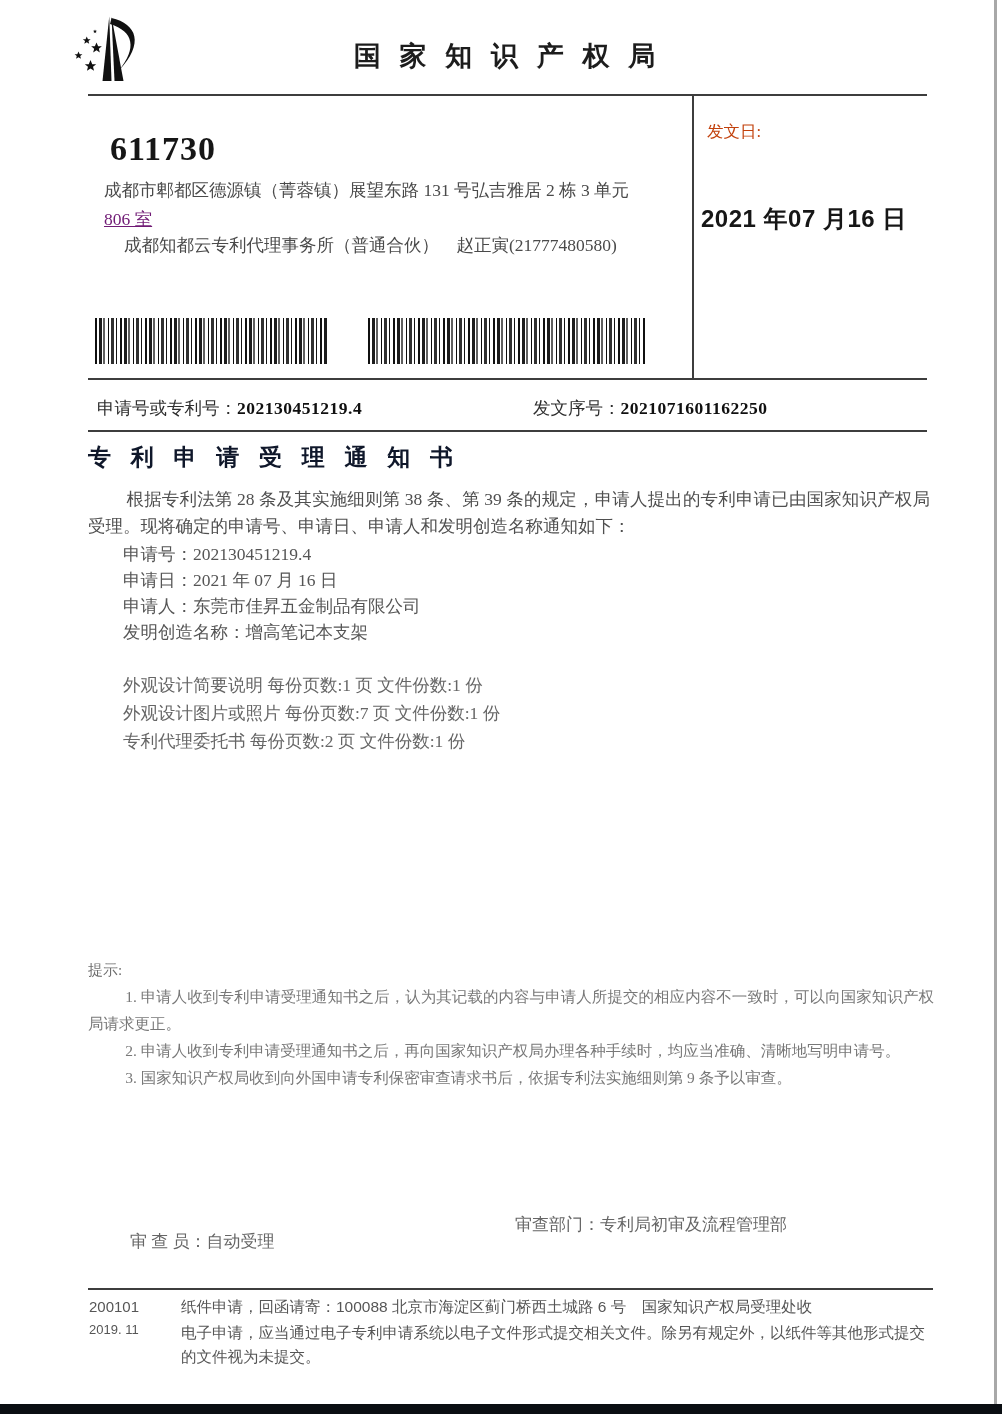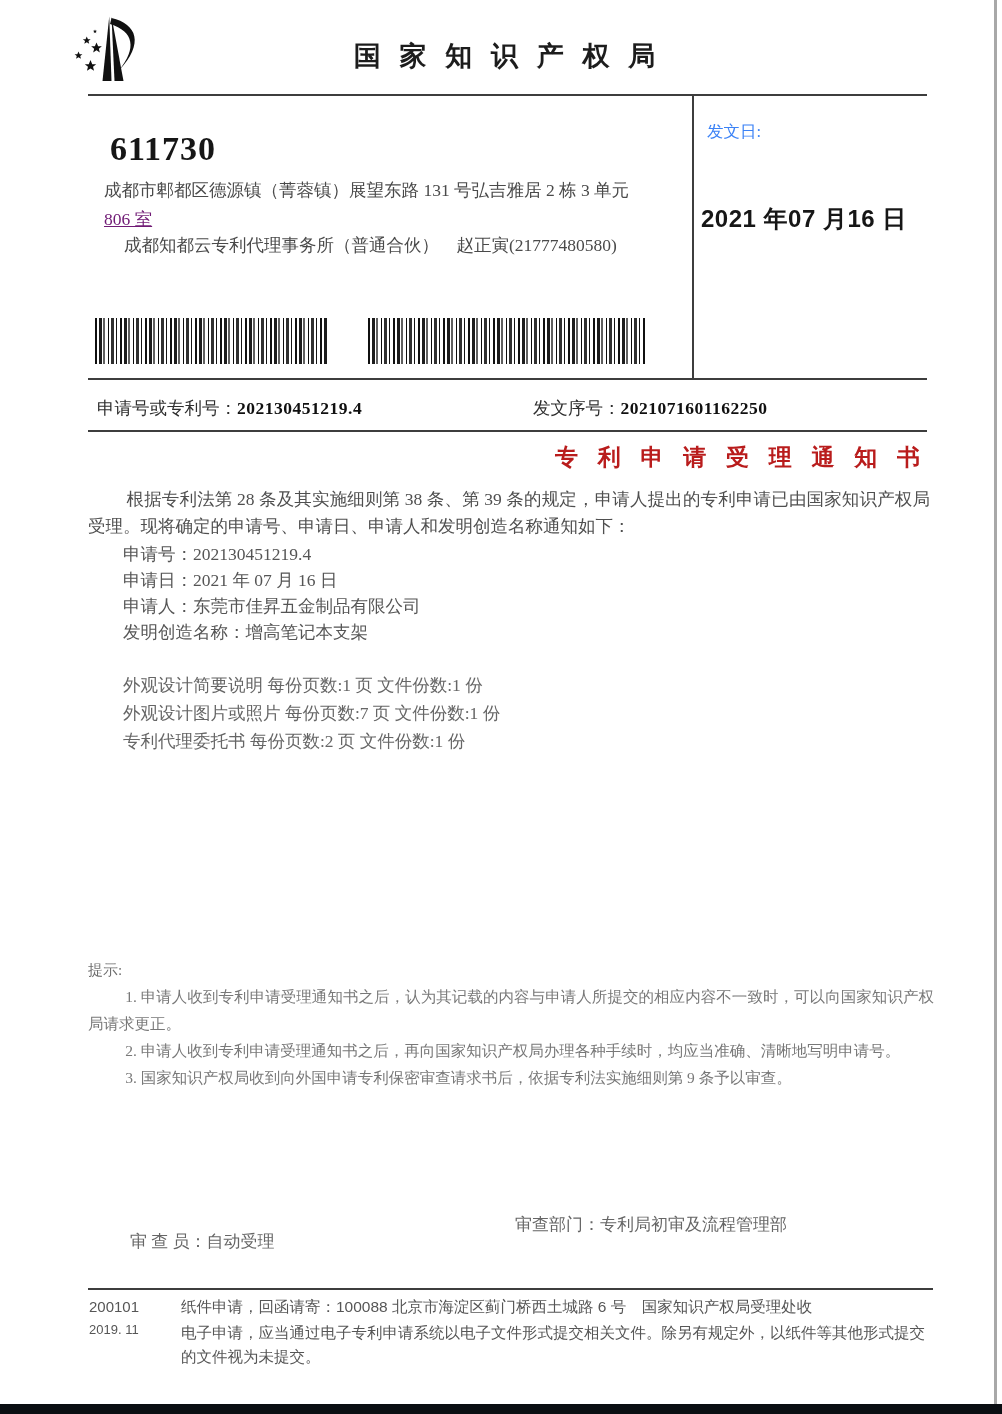--- a/index.html
+++ b/index.html
@@ -25,21 +25,21 @@
   #rule-header { left:88px; top:94px; width:839px; }
 
   
   #postal-code { left:110px; top:130px; font-size:34px; font-weight:700; color:#161616; letter-spacing:1px; }
   #addr1 { left:104px; top:178px; width:566px; font-size:17.5px; color:#4a4a4a; }
   #addr2 { left:104px; top:207px; width:566px; font-size:17.5px; color:#701a75; text-align:left;text-decoration:underline; }
   #agent-line { left:124px; top:233px; width:600px; font-size:17.5px; color:#4a4a4a; }
 
   
   #datebox-vline { left:692px; top:94px; width:2px; height:286px; background:#3d3d3d; position:absolute; }
-  #dispatch-label { left:707px; top:121px; font-size:16.5px; color:#3b82f6; }
+  #dispatch-label { left:707px; top:121px; font-size:16.5px; color:#c2410c; }
   #dispatch-date {
     left:701px; top:203px; font-size:24px; font-weight:700;
     font-family:"Liberation Sans","DejaVu Sans",sans-serif;
     color:#161616; letter-spacing:0.5px; white-space:nowrap;
   }
 
   
   .barcode {
     position:absolute; top:318px; height:46px;
     background:repeating-linear-gradient(90deg,
@@ -57,23 +57,23 @@
   #rule-ref { left:88px; top:430px; width:839px; }
 
   
   .ref-item { position:absolute; top:396px; font-size:17.5px; color:#2e2e2e; white-space:nowrap; }
   #ref-app { left:97px; }
   #ref-serial { left:533px; }
   .ref-value { font-weight:700; color:#101010; letter-spacing:0.5px; }
 
   
   #notice-title {
-    left:88px; top:442px; width:839px; text-align:right;
+    left:88px; top:442px; width:839px; text-align:left;
     font-size:23px; font-weight:700; letter-spacing:7px;
-    color:#b91c1c; white-space:nowrap;
+    color:#0f172a; white-space:nowrap;
   }
 
   
   #intro-para {
     left:88px; top:486px; width:842px;
     font-size:17.5px; line-height:27px; color:#4f4f4f;
     text-indent:2.2em; text-align:justify; margin:0;
   }
   #field-list { left:123px; top:541px; font-size:17.5px; line-height:26px; color:#555; }
   #received-block { left:123px; top:671px; font-size:17.5px; line-height:28px; color:#666; }

